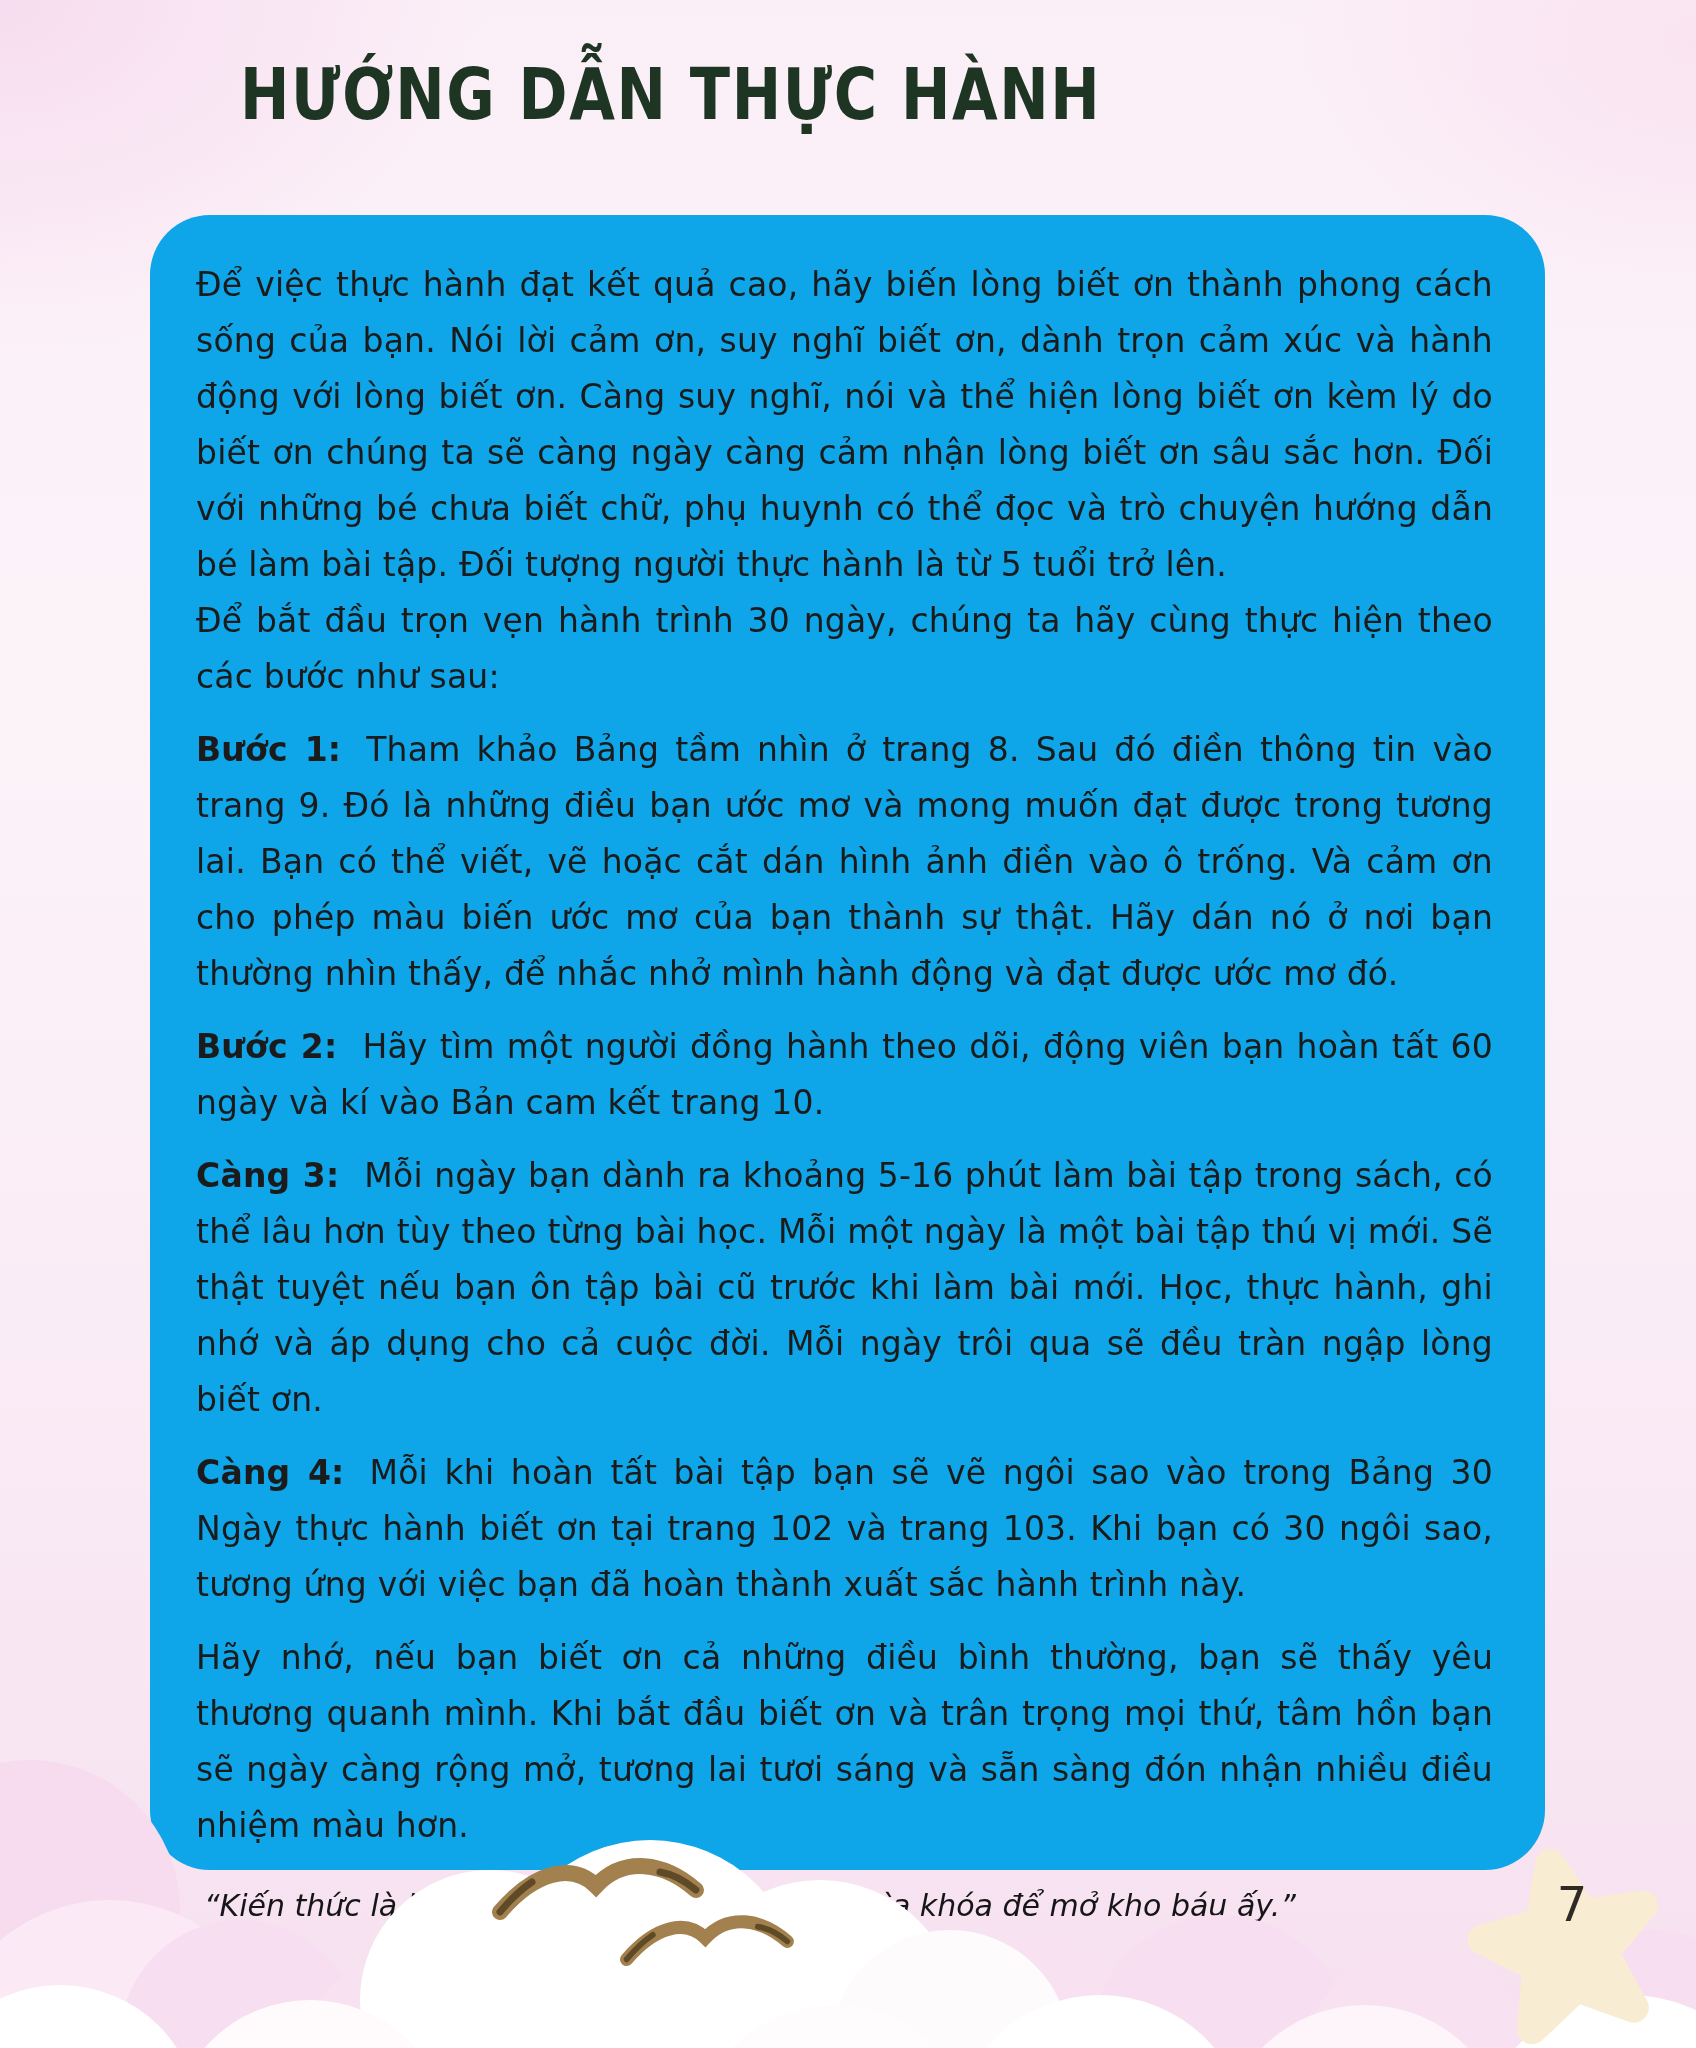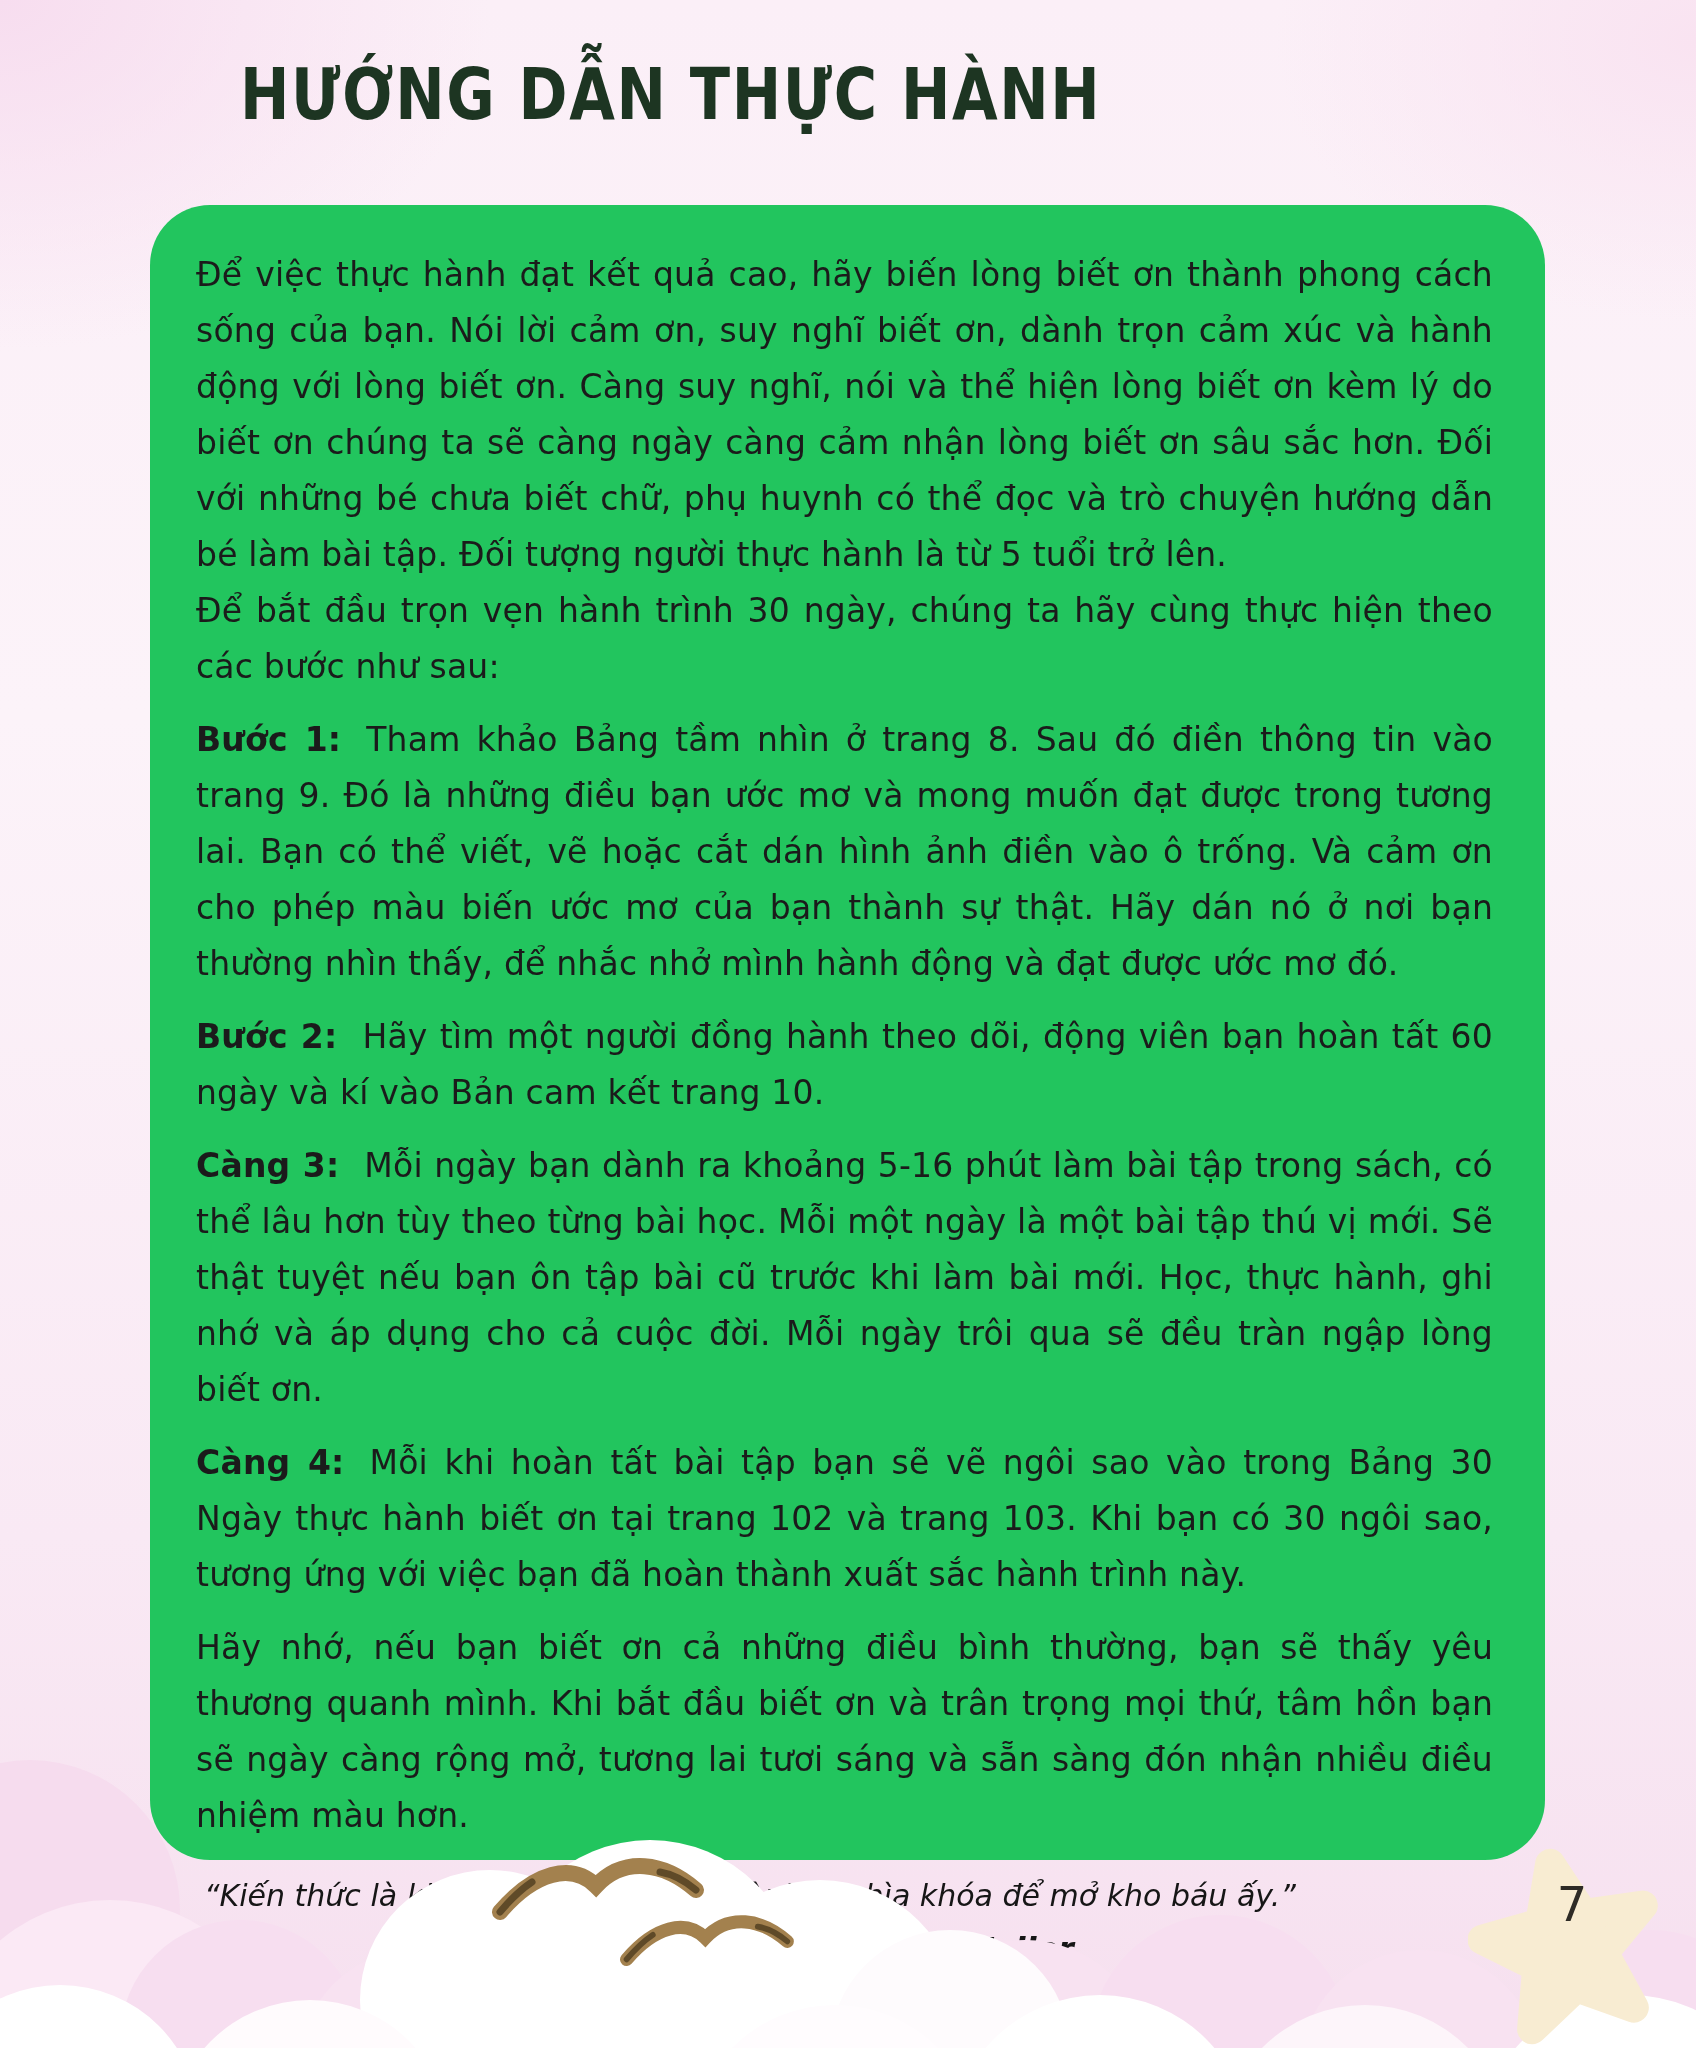--- a/index.html
+++ b/index.html
@@ -12,22 +12,22 @@
       linear-gradient(180deg,#fbeff7 0%, #fcf3f9 35%, #f9e9f4 75%, #f6e0ef 100%);
   }
   .page{position:absolute;inset:0;border-radius:30px;}
   .title{
     position:absolute;top:52px;left:150px;width:1000px;margin:0;
     text-align:center;font-size:72px;font-weight:bold;letter-spacing:2px;
     color:#1d3522;transform:scaleX(.82);transform-origin:50% 50%;
     z-index:3;white-space:nowrap;
   }
   .card{
-    position:absolute;left:150px;top:205px;width:1395px;height:1655px;
-    background:#22c55e;border-radius:60px;z-index:1;
+    position:absolute;left:150px;top:215px;width:1395px;height:1655px;
+    background:#0ea5e9;border-radius:60px;z-index:1;
     padding:42px 52px 22px 46px;box-sizing:border-box;
     color:#1b1b1b;
   }
   .body-par{
     margin:0;font-size:33px;line-height:56px;text-align:justify;
     letter-spacing:.2px;
   }
   .step{margin-top:17px;}
   .step-label{margin-right:25px;}
   .quote{

